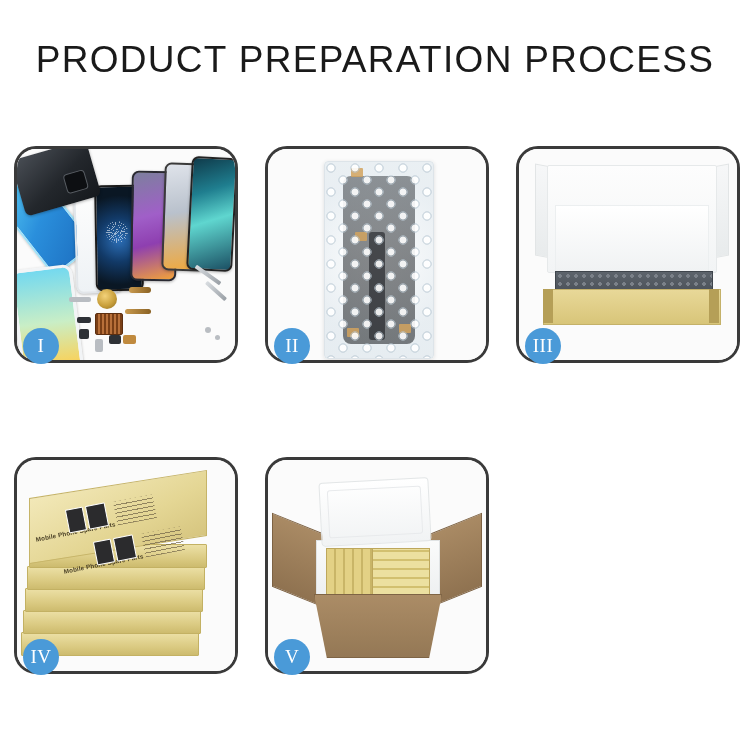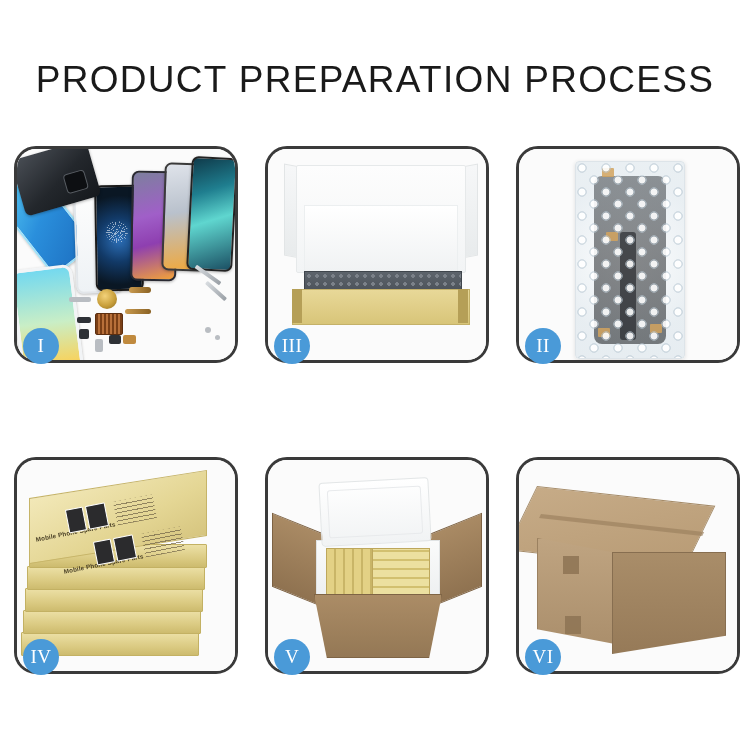--- a/index.html
+++ b/index.html
@@ -25,21 +25,21 @@
   
   .header {
     position: absolute;
     left: 0;
     top: 0;
     width: 750px;
     text-align: center;
   }
   .title {
     margin: 0;
-    padding-top: 61px;
+    padding-top: 41px;
     font-family: "Liberation Sans", sans-serif;
     font-size: 37px;
     font-weight: 400;
     letter-spacing: 1.3px;
     color: #1a1a1a;
     line-height: 1.0;
     white-space: nowrap;
   }
   .subtitle {
     margin: 0;
@@ -473,48 +473,48 @@
           <div class="part lt" style="left:188px; top:178px; width:6px; height:6px; border-radius:50%;"></div>
           <div class="part lt" style="left:198px; top:186px; width:5px; height:5px; border-radius:50%;"></div>
         </div>
       </div>
       <div class="badge">I</div>
     </div>
 
     <div class="card">
       <div class="card-inner">
         <div class="scene">
-          <div class="box3-lid-flap-l"></div>
-          <div class="box3-lid-flap-r"></div>
-          <div class="box3-lid"></div>
-          <div class="box3-foam-white"></div>
-          <div class="box3-foam-dark"></div>
-          <div class="box3-base"></div>
-          <div class="box3-base-side"></div>
-          <div class="box3-base-side-r"></div>
-        </div>
-      </div>
-      <div class="badge">III</div>
-    </div>
-
-    <div class="card">
-      <div class="card-inner">
-        <div class="scene">
           <div class="bubble-bag">
             <div class="bag-screen"></div>
             <div class="bag-flex"></div>
             <div class="bag-tab" style="left:26px; top:6px;"></div>
             <div class="bag-tab" style="left:30px; top:70px;"></div>
             <div class="bag-tab" style="left:22px; top:166px;"></div>
             <div class="bag-tab" style="left:74px; top:162px;"></div>
             <div class="bubbles"></div>
           </div>
         </div>
       </div>
       <div class="badge">II</div>
+    </div>
+
+    <div class="card">
+      <div class="card-inner">
+        <div class="scene">
+          <div class="box3-lid-flap-l"></div>
+          <div class="box3-lid-flap-r"></div>
+          <div class="box3-lid"></div>
+          <div class="box3-foam-white"></div>
+          <div class="box3-foam-dark"></div>
+          <div class="box3-base"></div>
+          <div class="box3-base-side"></div>
+          <div class="box3-base-side-r"></div>
+        </div>
+      </div>
+      <div class="badge">III</div>
     </div>
 
     <div class="card">
       <div class="card-inner">
         <div class="scene">
           <div class="stack">
             <div class="stk-layer" style="left:0px; top:148px;"></div>
             <div class="stk-layer" style="left:2px; top:126px;"></div>
             <div class="stk-layer" style="left:4px; top:104px;"></div>
             <div class="stk-layer" style="left:6px; top:82px;"></div>
@@ -545,28 +545,15 @@
           <div class="v-foam-body"></div>
           <div class="v-inner-boxes"></div>
           <div class="v-inner-boxes2"></div>
           <div class="v-foam-lid"></div>
           <div class="v-carton-front"></div>
         </div>
       </div>
       <div class="badge">V</div>
     </div>
 
-    <div class="card">
-      <div class="card-inner">
-        <div class="scene">
-          <div class="vi-top"></div>
-          <div class="vi-top-seam"></div>
-          <div class="vi-left"></div>
-          <div class="vi-right"></div>
-          <div class="vi-tape" style="left:44px; top:96px; width:16px; height:18px;"></div>
-          <div class="vi-tape" style="left:46px; top:156px; width:16px; height:18px;"></div>
-        </div>
-      </div>
-      <div class="badge">VI</div>
-    </div>
 
   </div>
 </div>
 
 </body></html>

